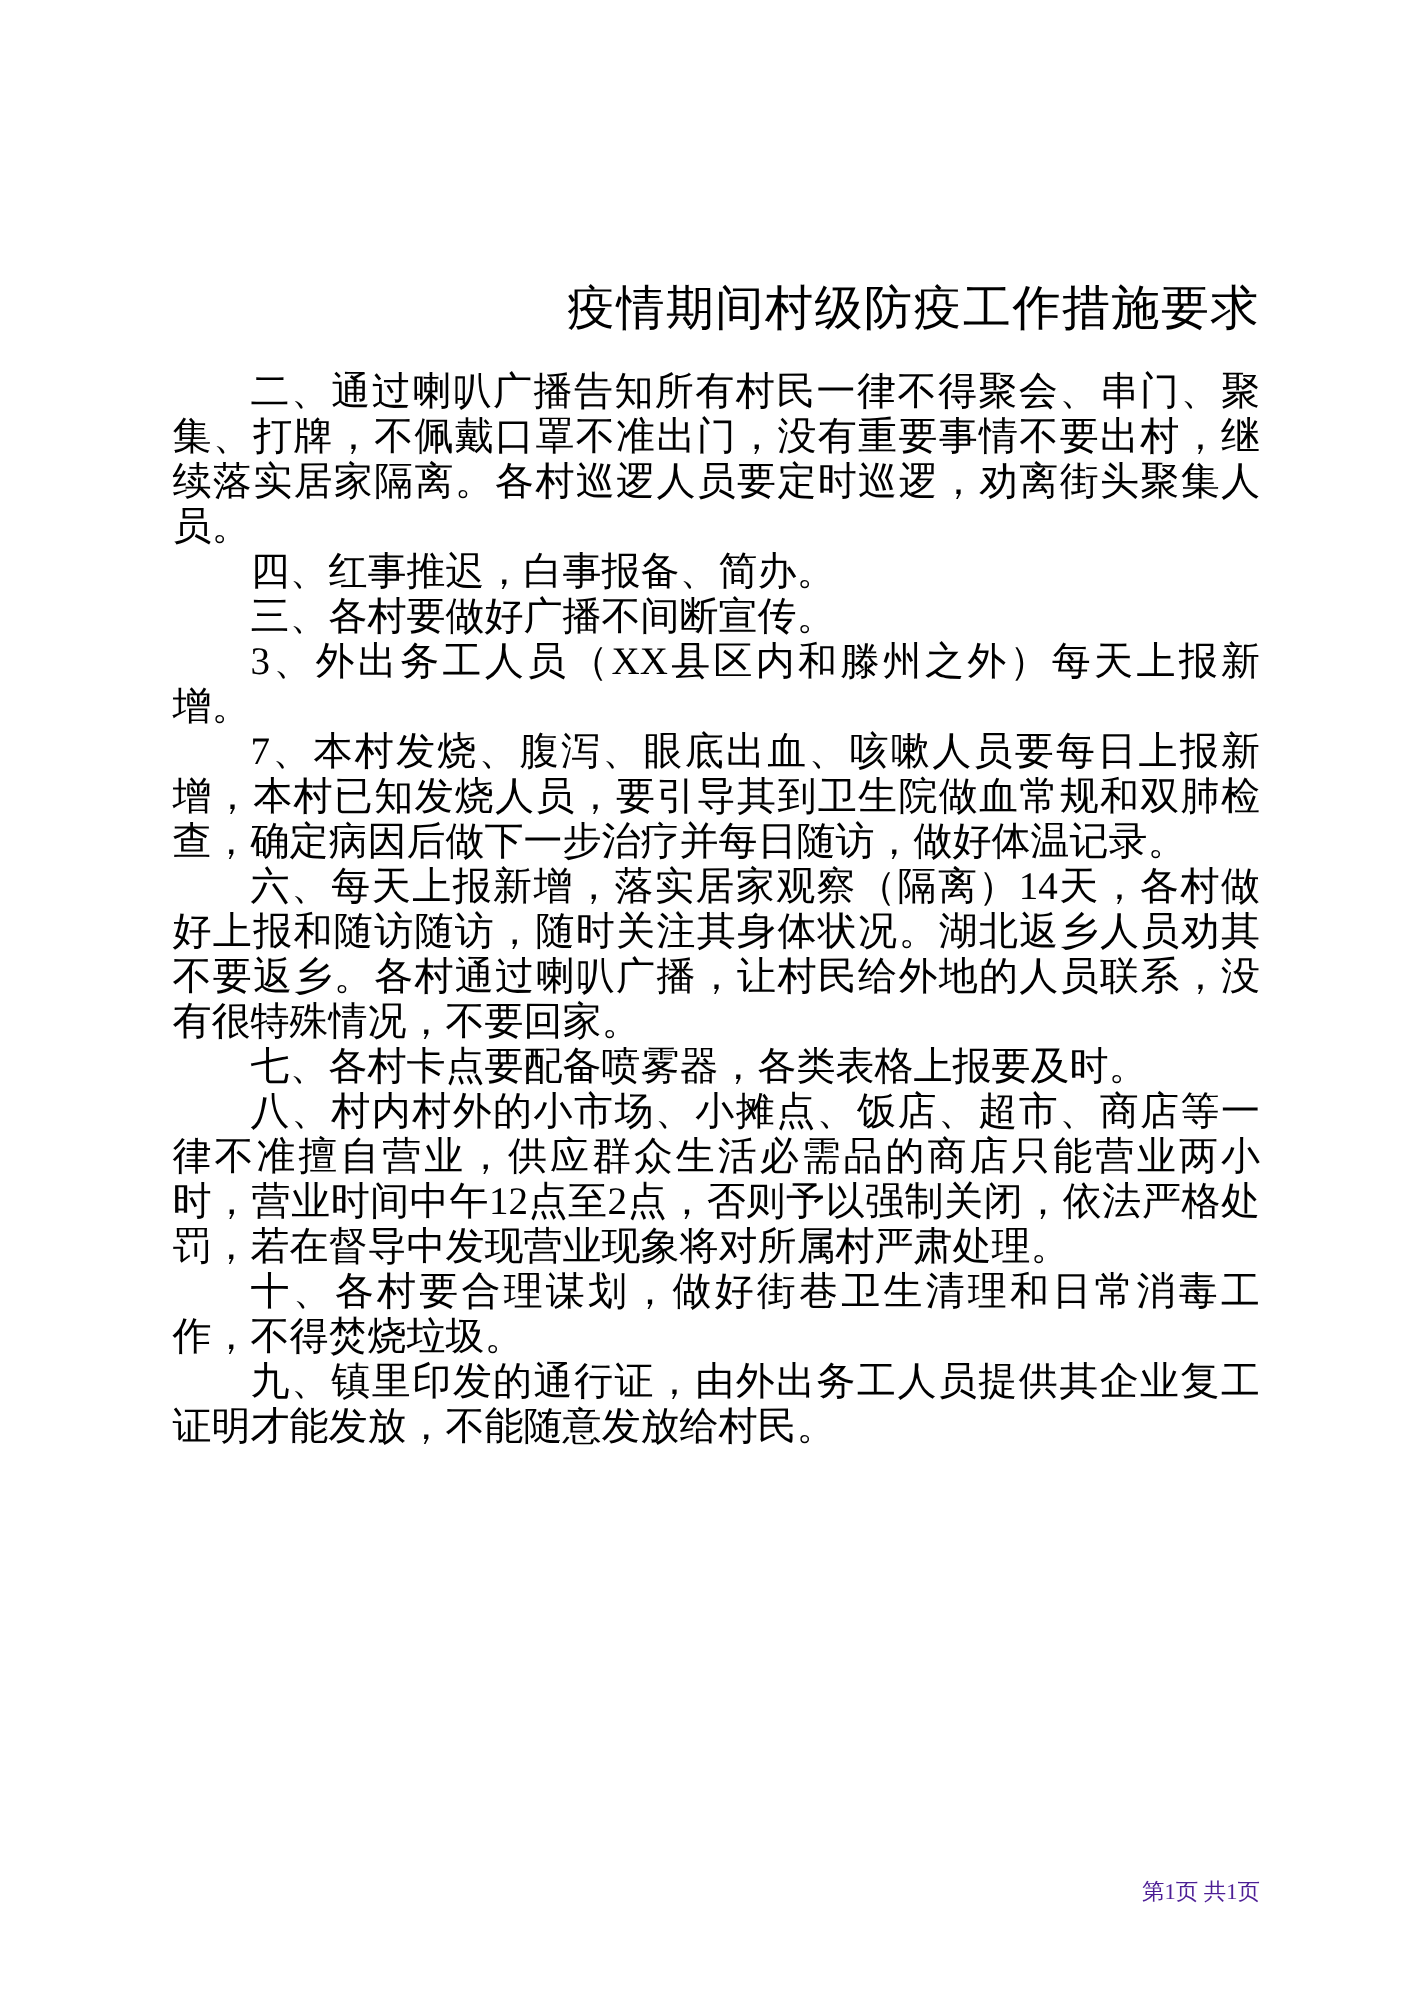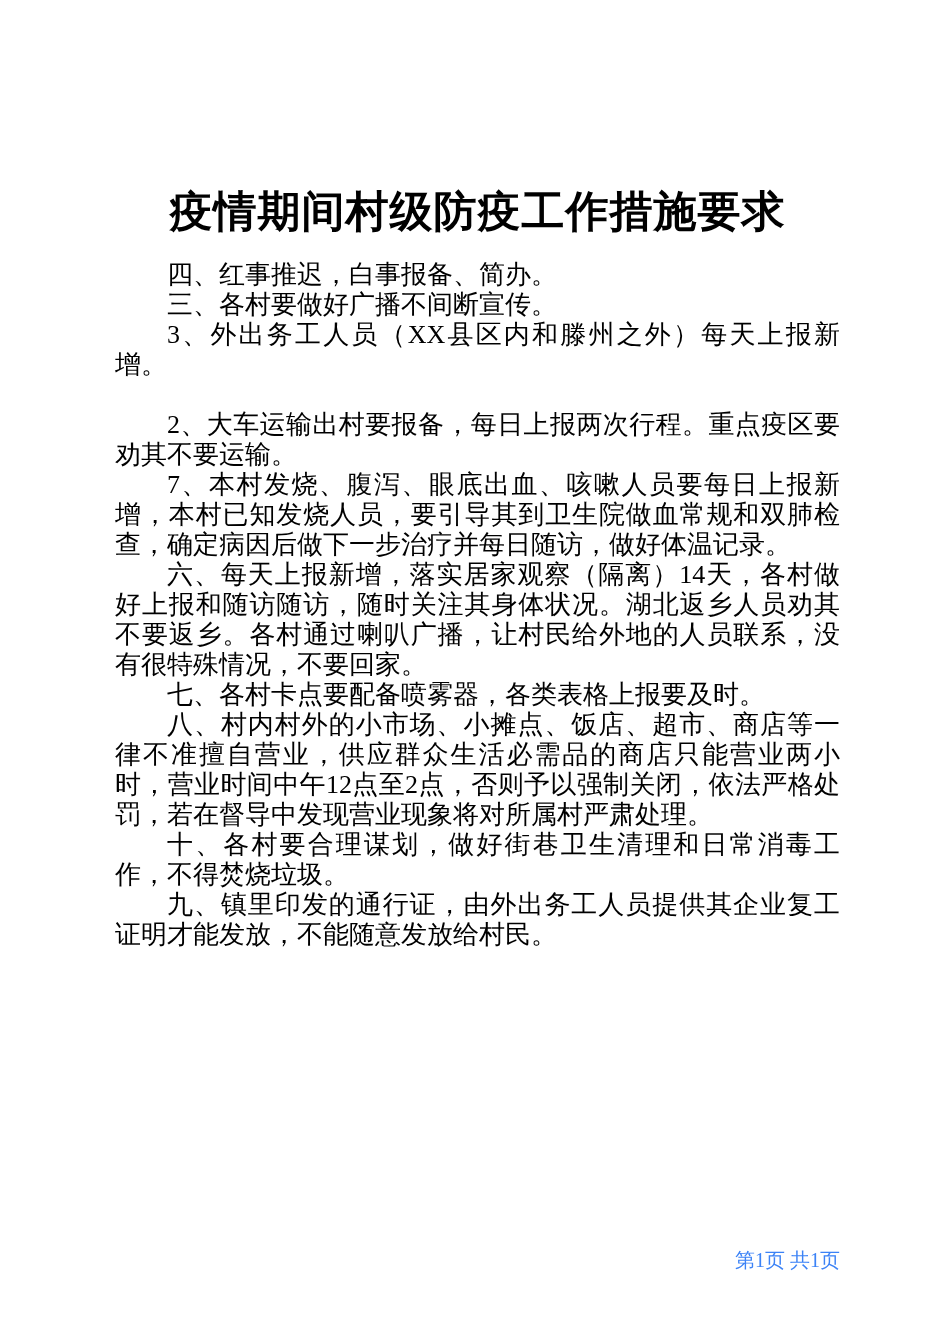--- a/index.html
+++ b/index.html
@@ -14,60 +14,60 @@
     margin: 0 auto;
     background: #ffffff;
     box-sizing: border-box;
     padding: 186px 110px 0 115px;
     font-family: "Liberation Serif", "DejaVu Serif", serif;
     color: #000000;
     overflow: hidden;
   }
   .doc-title {
     margin: 0 0 22px 0;
-    font-size: 43px;
-    font-weight: bold;
-    text-align: center;
+    font-size: 32px;
+    font-weight: normal;
+    text-align: right;
     line-height: 1.2;
     letter-spacing: 1px;
   }
   .doc-body {
     font-size: 26px;
     line-height: 30px;
     text-align: justify;
   }
   .doc-body p {
     margin: 0;
     padding: 0;
     text-indent: 2em;
   }
   .doc-body p.extra-gap {
     margin-top: 30px;
   }
   .page-footer {
     position: absolute;
     right: 110px;
     bottom: 74px;
-    font-size: 20px;
+    font-size: 15px;
     line-height: 1;
-    color: #3b82f6;
+    color: #4c1d95;
   }
 </style>
 </head>
 <body>
 
 <div class="page">
 
   <h1 class="doc-title">疫情期间村级防疫工作措施要求</h1>
 
   <div class="doc-body">
+    <p>二、通过喇叭广播告知所有村民一律不得聚会、串门、聚集、打牌，不佩戴口罩不准出门，没有重要事情不要出村，继续落实居家隔离。各村巡逻人员要定时巡逻，劝离街头聚集人员。</p>
     <p>四、红事推迟，白事报备、简办。</p>
     <p>三、各村要做好广播不间断宣传。</p>
     <p>3、外出务工人员（XX县区内和滕州之外）每天上报新增。</p>
-    <p class="extra-gap">2、大车运输出村要报备，每日上报两次行程。重点疫区要劝其不要运输。</p>
     <p>7、本村发烧、腹泻、眼底出血、咳嗽人员要每日上报新增，本村已知发烧人员，要引导其到卫生院做血常规和双肺检查，确定病因后做下一步治疗并每日随访，做好体温记录。</p>
     <p>六、每天上报新增，落实居家观察（隔离）14天，各村做好上报和随访随访，随时关注其身体状况。湖北返乡人员劝其不要返乡。各村通过喇叭广播，让村民给外地的人员联系，没有很特殊情况，不要回家。</p>
     <p>七、各村卡点要配备喷雾器，各类表格上报要及时。</p>
     <p>八、村内村外的小市场、小摊点、饭店、超市、商店等一律不准擅自营业，供应群众生活必需品的商店只能营业两小时，营业时间中午12点至2点，否则予以强制关闭，依法严格处罚，若在督导中发现营业现象将对所属村严肃处理。</p>
     <p>十、各村要合理谋划，做好街巷卫生清理和日常消毒工作，不得焚烧垃圾。</p>
     <p>九、镇里印发的通行证，由外出务工人员提供其企业复工证明才能发放，不能随意发放给村民。</p>
   </div>
 
   <div class="page-footer">
     <span>第1页 共1页</span>

